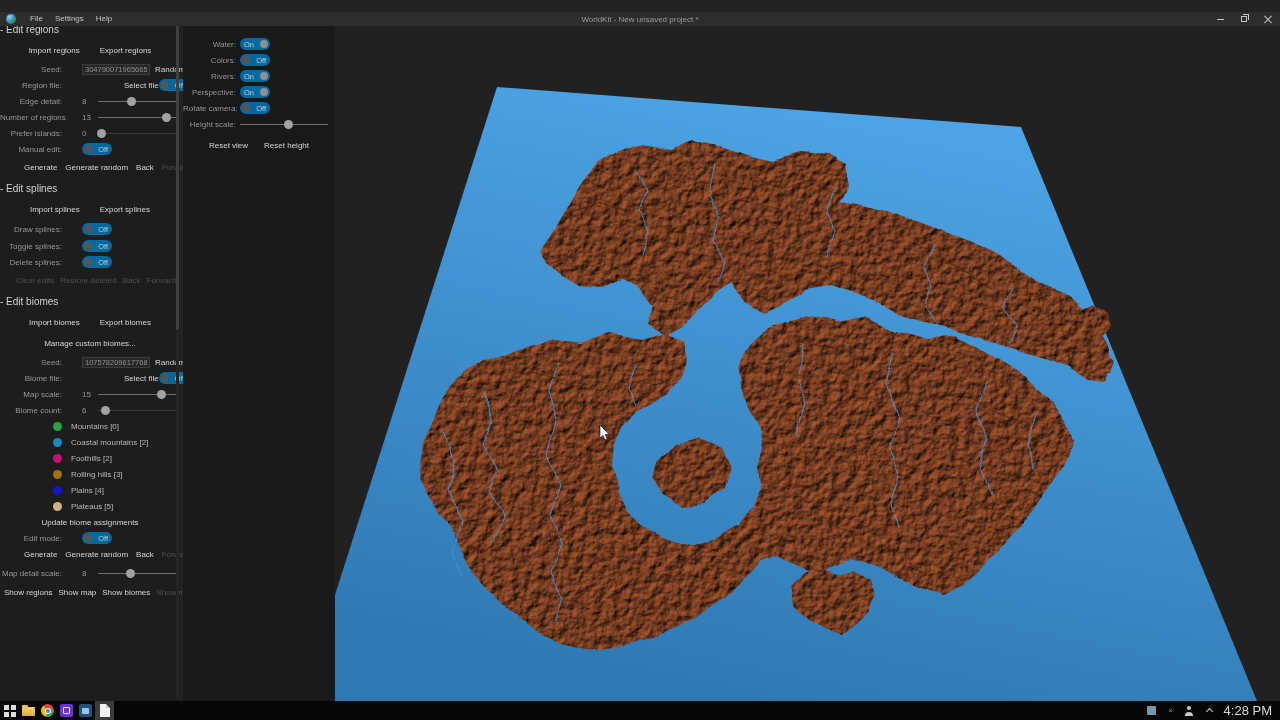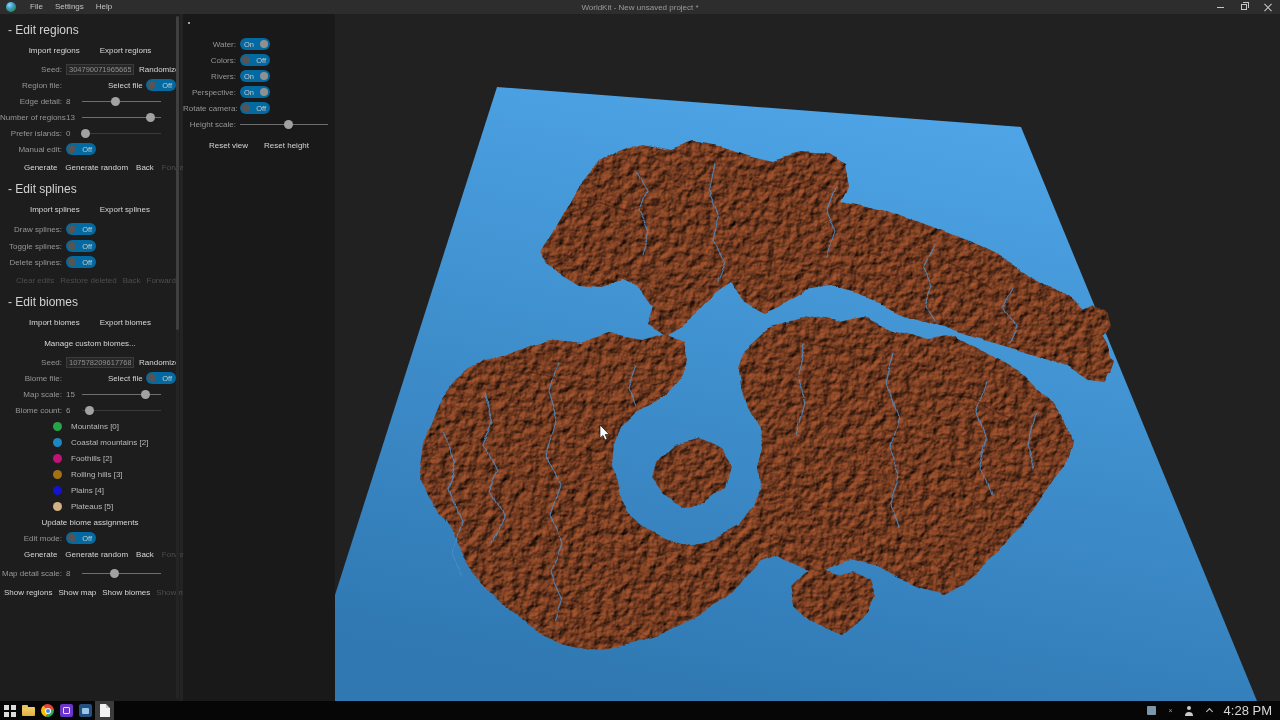--- a/index.html
+++ b/index.html
@@ -1,40 +1,40 @@
 <!DOCTYPE html>
 <html><head>
 <meta charset="utf-8">
 <style>
   * { box-sizing: border-box; margin: 0; padding: 0; }
   html,body { width:1280px; height:720px; overflow:hidden; }
   body { font-family:"Liberation Sans",sans-serif; background:#232323; color:#b9b9b9; font-size:8px; position:relative; cursor:default; }
 
   
-  .titlebar { position:absolute; top:0; left:0; width:1280px; height:14px; background:#2d2d2d; display:flex; align-items:center; z-index:30; }
+  .titlebar { position:absolute; top:12px; left:0; width:1280px; height:14px; background:#2d2d2d; display:flex; align-items:center; z-index:30; }
   .app-logo { width:10px; height:10px; border-radius:50%; margin:0 8px 0 6px;
               background:radial-gradient(circle at 35% 30%, #8fd8f2 0%, #3d9bc9 40%, #2e8f5a 70%, #1d6b42 100%); }
   .menu-item { padding:0 6px; color:#c2c2c2; height:14px; line-height:14px; }
   .tb-title { position:absolute; left:0; right:0; text-align:center; color:#9b9b9b; pointer-events:none; }
   .win-controls { margin-left:auto; display:flex; height:14px; z-index:2; }
   .win-btn { width:24px; height:14px; display:flex; align-items:center; justify-content:center; }
   .glyph-min { width:7px; height:1px; background:#c6c6c6; }
   .glyph-restore { width:6px; height:6px; border:1px solid #c6c6c6; position:relative; }
   .glyph-restore::before { content:""; position:absolute; left:1px; top:-3px; width:5px; height:5px; border:1px solid #c6c6c6; border-left:none; border-bottom:none; }
   .glyph-close { position:relative; width:8px; height:8px; }
   .glyph-close::before,.glyph-close::after { content:""; position:absolute; left:-1px; top:3.5px; width:10px; height:1px; background:#c6c6c6; }
   .glyph-close::before { transform:rotate(45deg); } .glyph-close::after { transform:rotate(-45deg); }
 
   
   .sidebar { position:absolute; top:14px; left:0; width:180px; height:687px; background:#1d1d1d; padding-top:5px; z-index:20; }
   .sb-scroll { position:absolute; top:2px; right:1px; width:3px; height:683px; background:#242424; border-radius:2px; }
   .sb-thumb { width:3px; height:46%; background:#3f3f3f; border-radius:2px; }
-  .shead { height:21px; display:flex; align-items:center; padding-left:8px; color:#d2d2d2; font-size:12px; }
+  .shead { height:21px; display:flex; align-items:center; padding-left:0; color:#d2d2d2; font-size:10px; }
   .srow { height:16px; display:flex; align-items:center; padding:0 4px 0 0; }
-  .slabel { width:62px; text-align:right; color:#969696; margin-right:4px; white-space:nowrap; flex:none; }
+  .slabel { width:62px; text-align:right; color:#969696; margin-right:20px; white-space:nowrap; flex:none; }
   .sval { width:16px; color:#969696; flex:none; }
   .btnrow { height:21px; display:flex; align-items:center; justify-content:center; gap:20px; }
   .btnrow.left { justify-content:flex-start; padding-left:24px; gap:8px; }
   .btnrow.full { justify-content:flex-start; padding-left:4px; gap:6px; }
   .btn { color:#d6d6d6; white-space:nowrap; }
   .btn.disabled { color:#4d4d4d; }
   .seed-input { width:68px; height:11px; background:#272727; border:1px solid #3b3b3b; color:#8f8f8f; font-size:7.5px; font-family:"Liberation Sans",sans-serif; padding:0 2px; margin-right:5px; flex:none; }
 
   .toggle { display:flex; align-items:center; justify-content:space-between; background:#0369a1; border-radius:7px; height:12px; min-width:30px; padding:0 2px; flex:none; }
   .toggle .knob { width:8px; height:8px; border-radius:50%; background:#909090; flex:none; }

